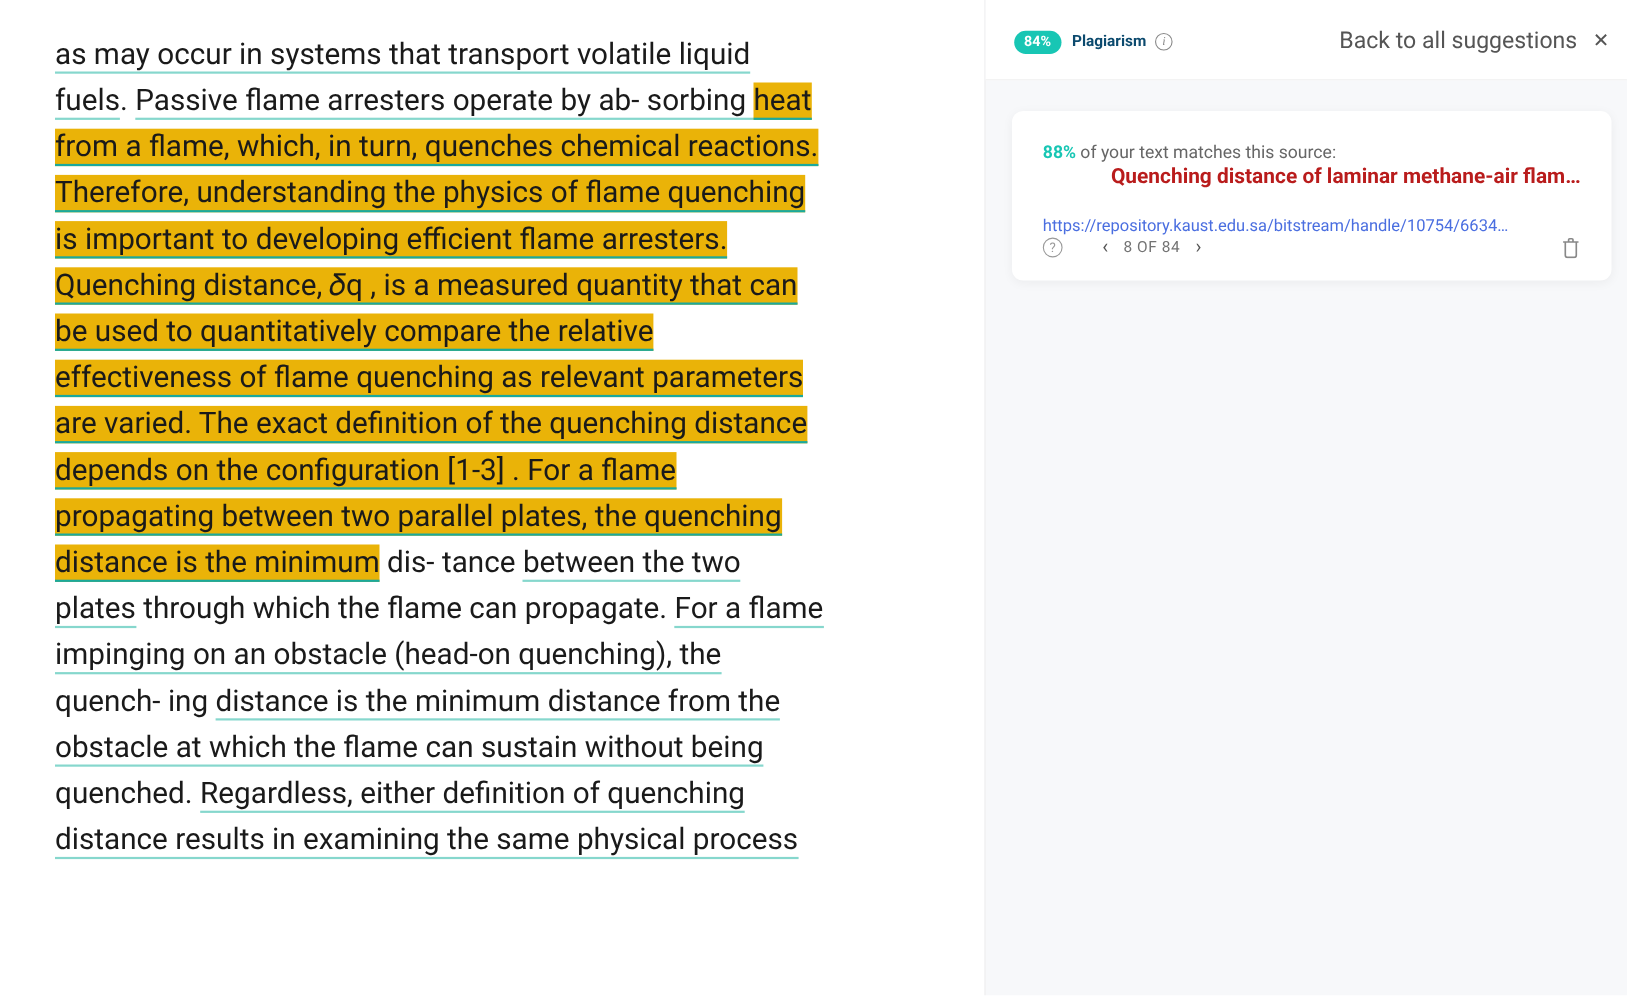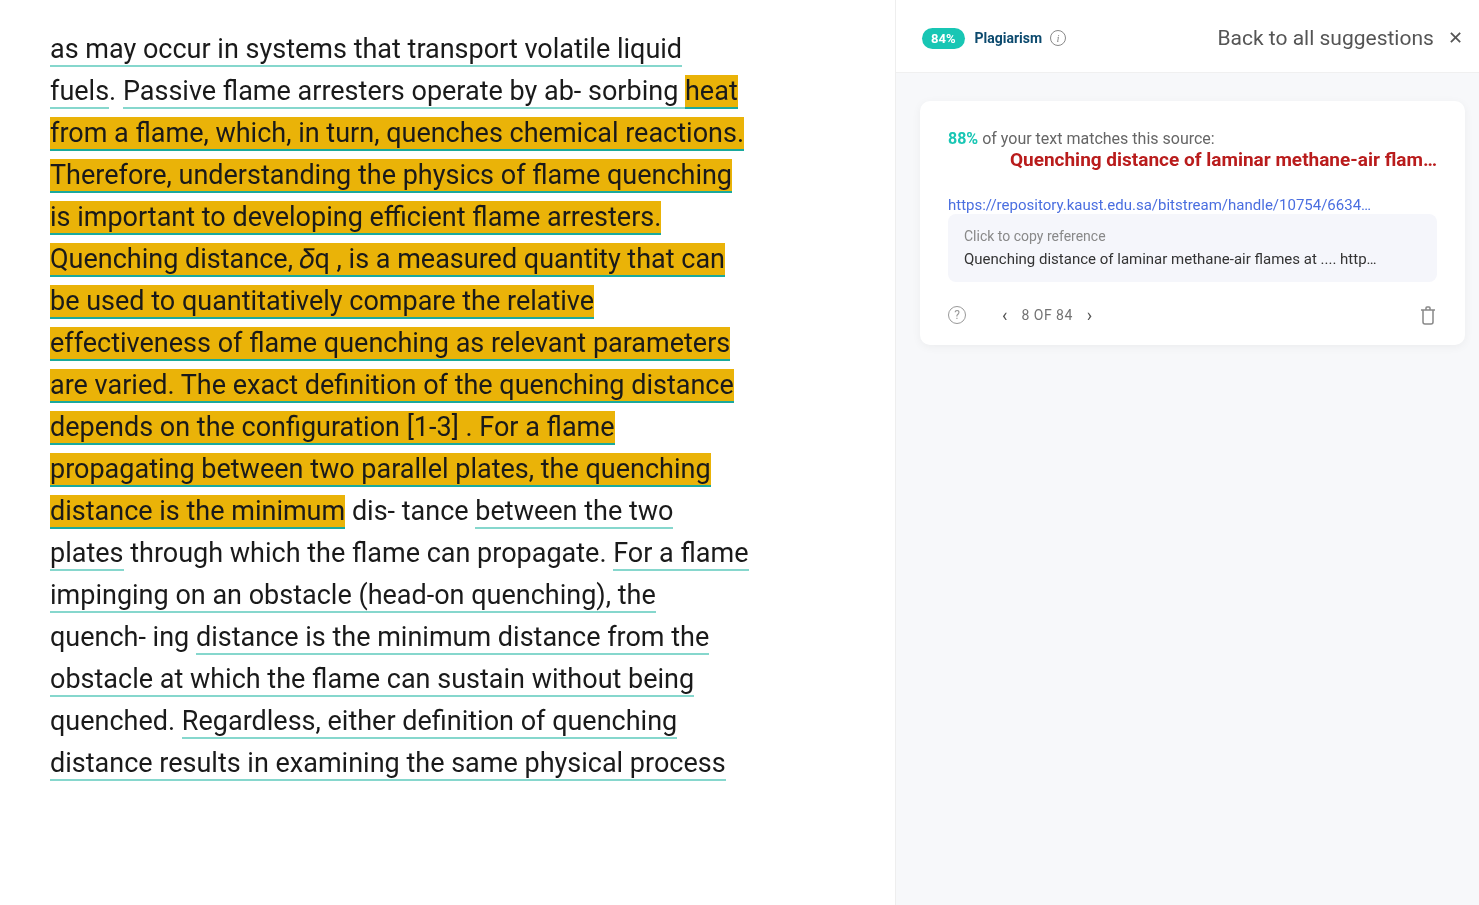--- a/index.html
+++ b/index.html
@@ -198,24 +198,20 @@
     <span class="close-btn">✕</span>
   </div>
 
   <div class="source-card">
     <div class="match-line">
       <span class="match-pct">88%</span><span> of your text matches this source:</span>
     </div>
     <div class="source-title">Quenching distance of laminar methane-air flam…</div>
     <div class="source-url">https://repository.kaust.edu.sa/bitstream/handle/10754/6634…</div>
 
-    <div class="ref-box">
-      <div class="ref-label">Click to copy reference</div>
-      <div class="ref-text">Quenching distance of laminar methane-air flames at .... http…</div>
-    </div>
 
     <div class="card-footer">
       <span class="help-icon">?</span>
       <span class="chev">‹</span>
       <span class="pager-text">8 OF 84</span>
       <span class="chev">›</span>
       <span class="footer-spacer"></span>
       <span class="trash-icon">
         <svg width="18" height="20" viewBox="0 0 18 20" fill="none" stroke="#888" stroke-width="1.5">
           <path d="M2 5h14M7 5V3a1 1 0 011-1h2a1 1 0 011 1v2M4 5v12a2 2 0 002 2h6a2 2 0 002-2V5"></path>

